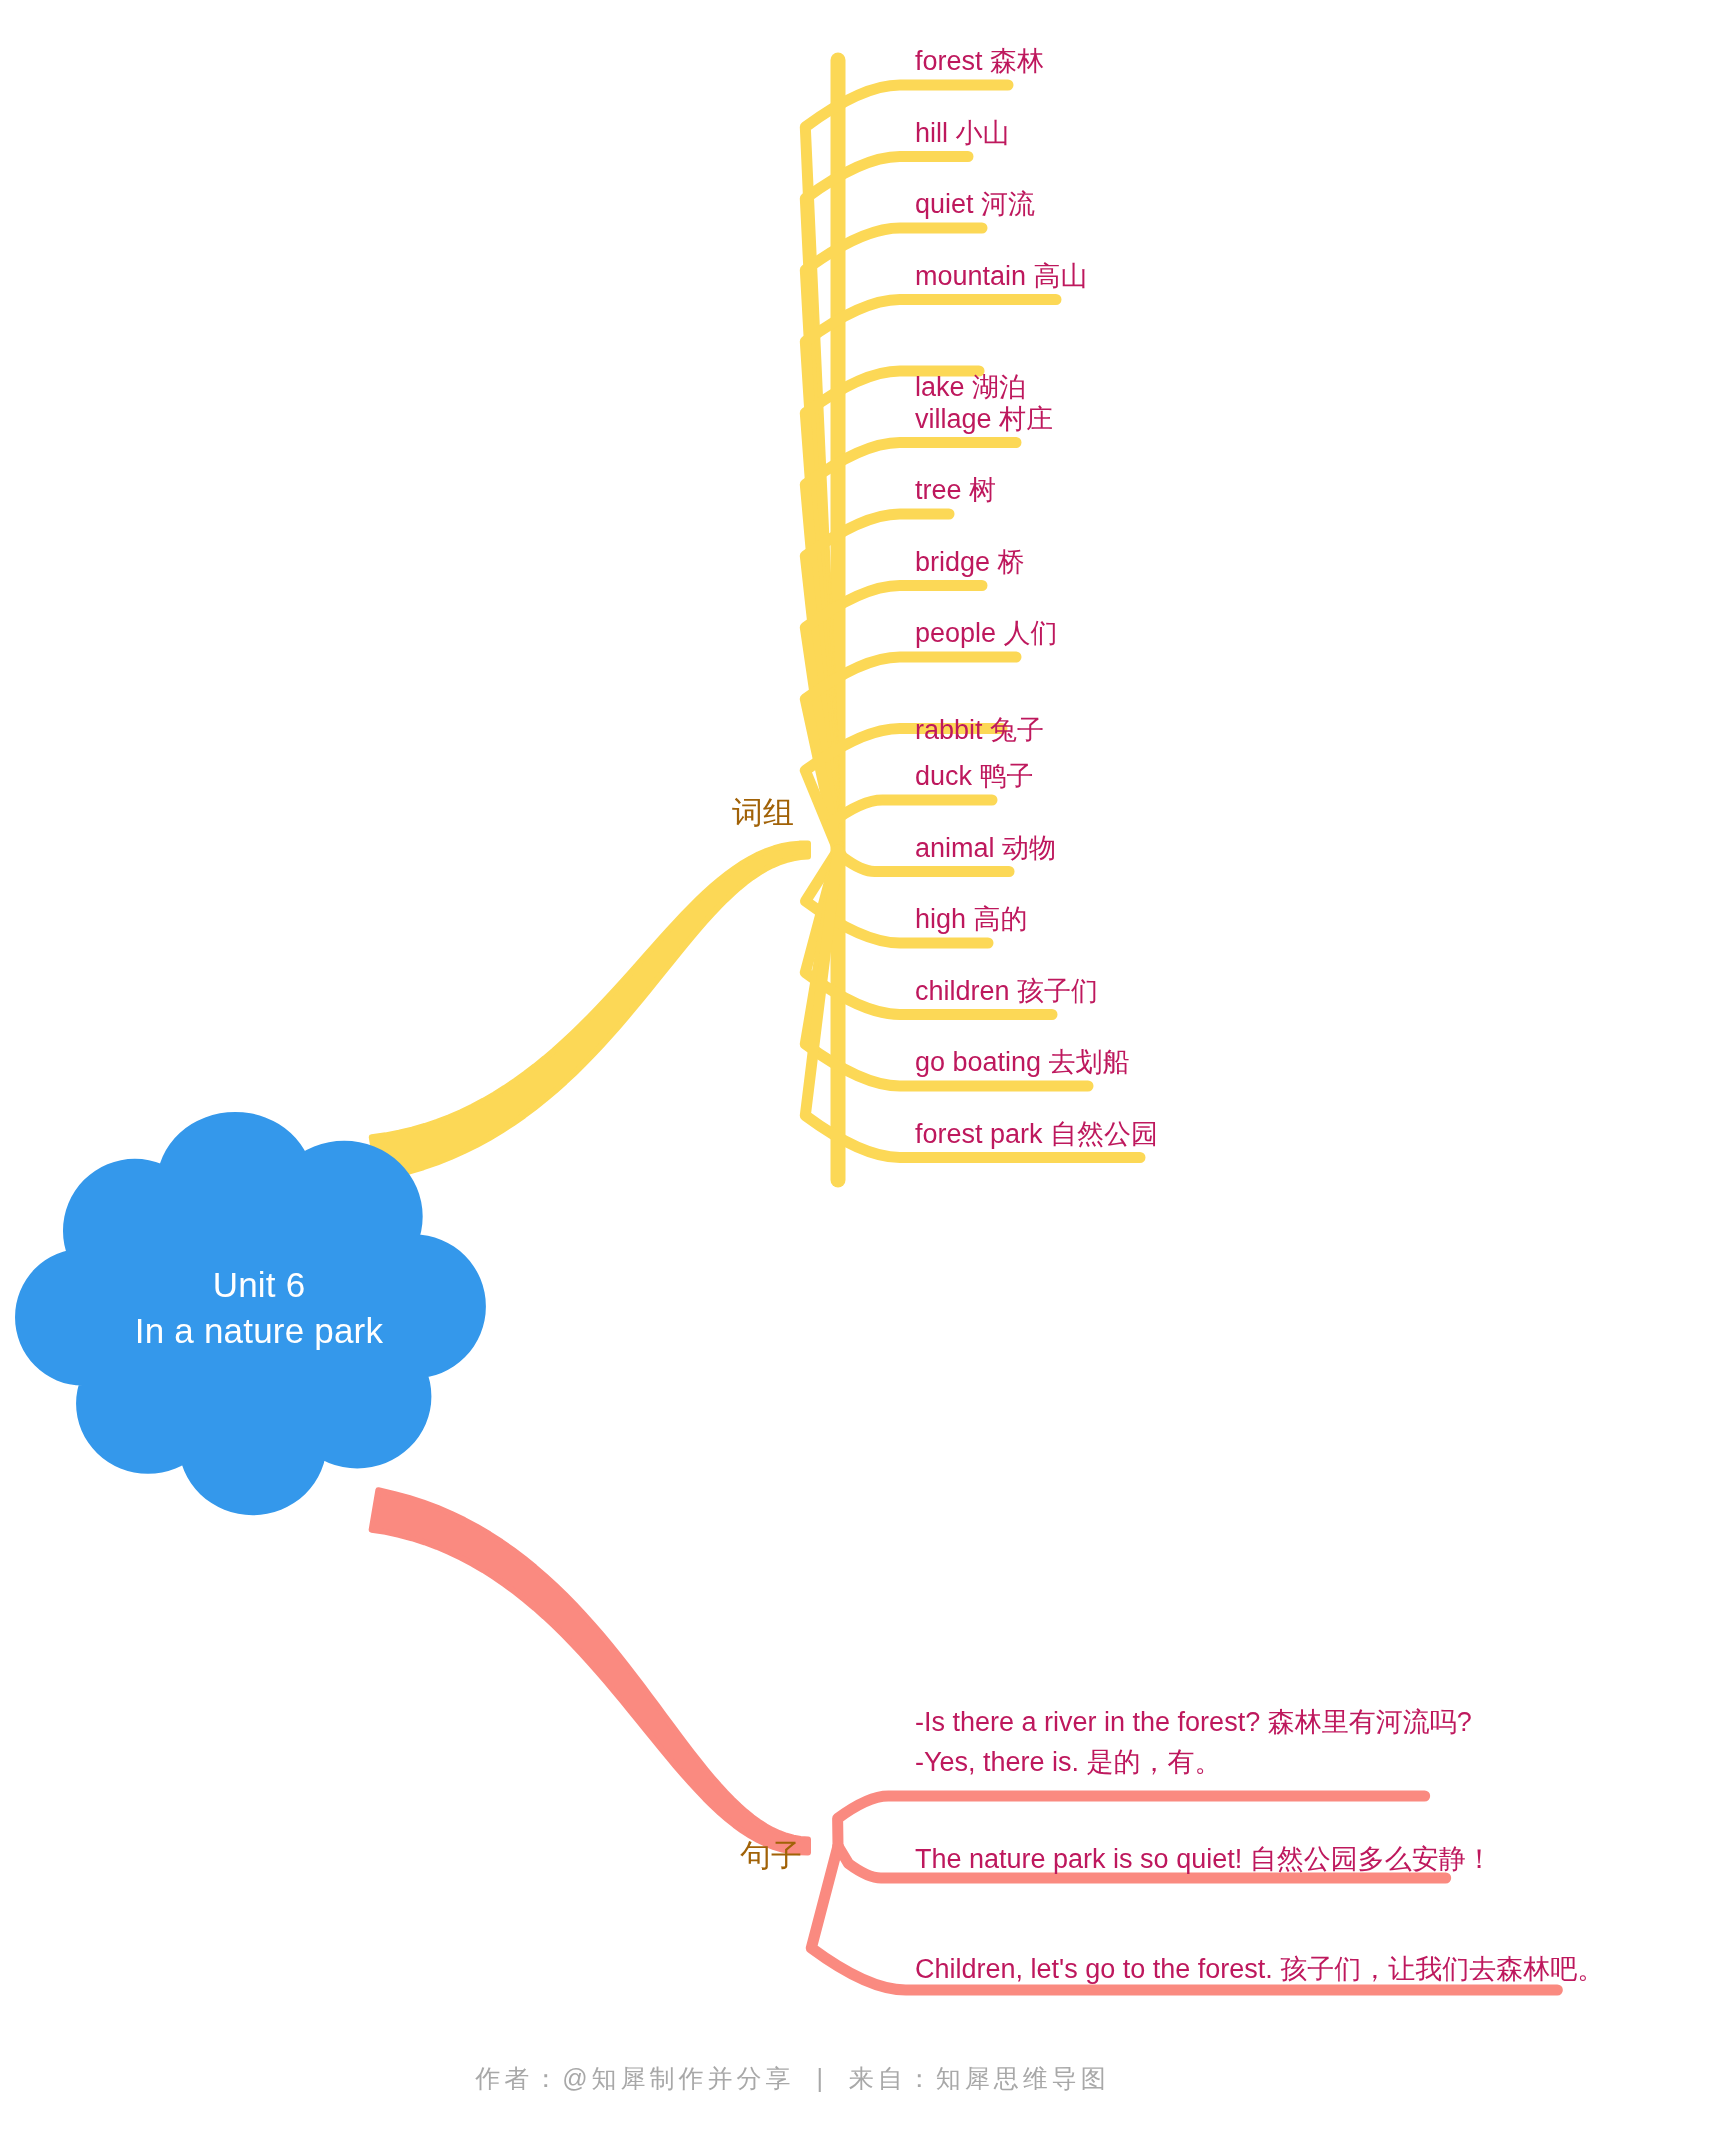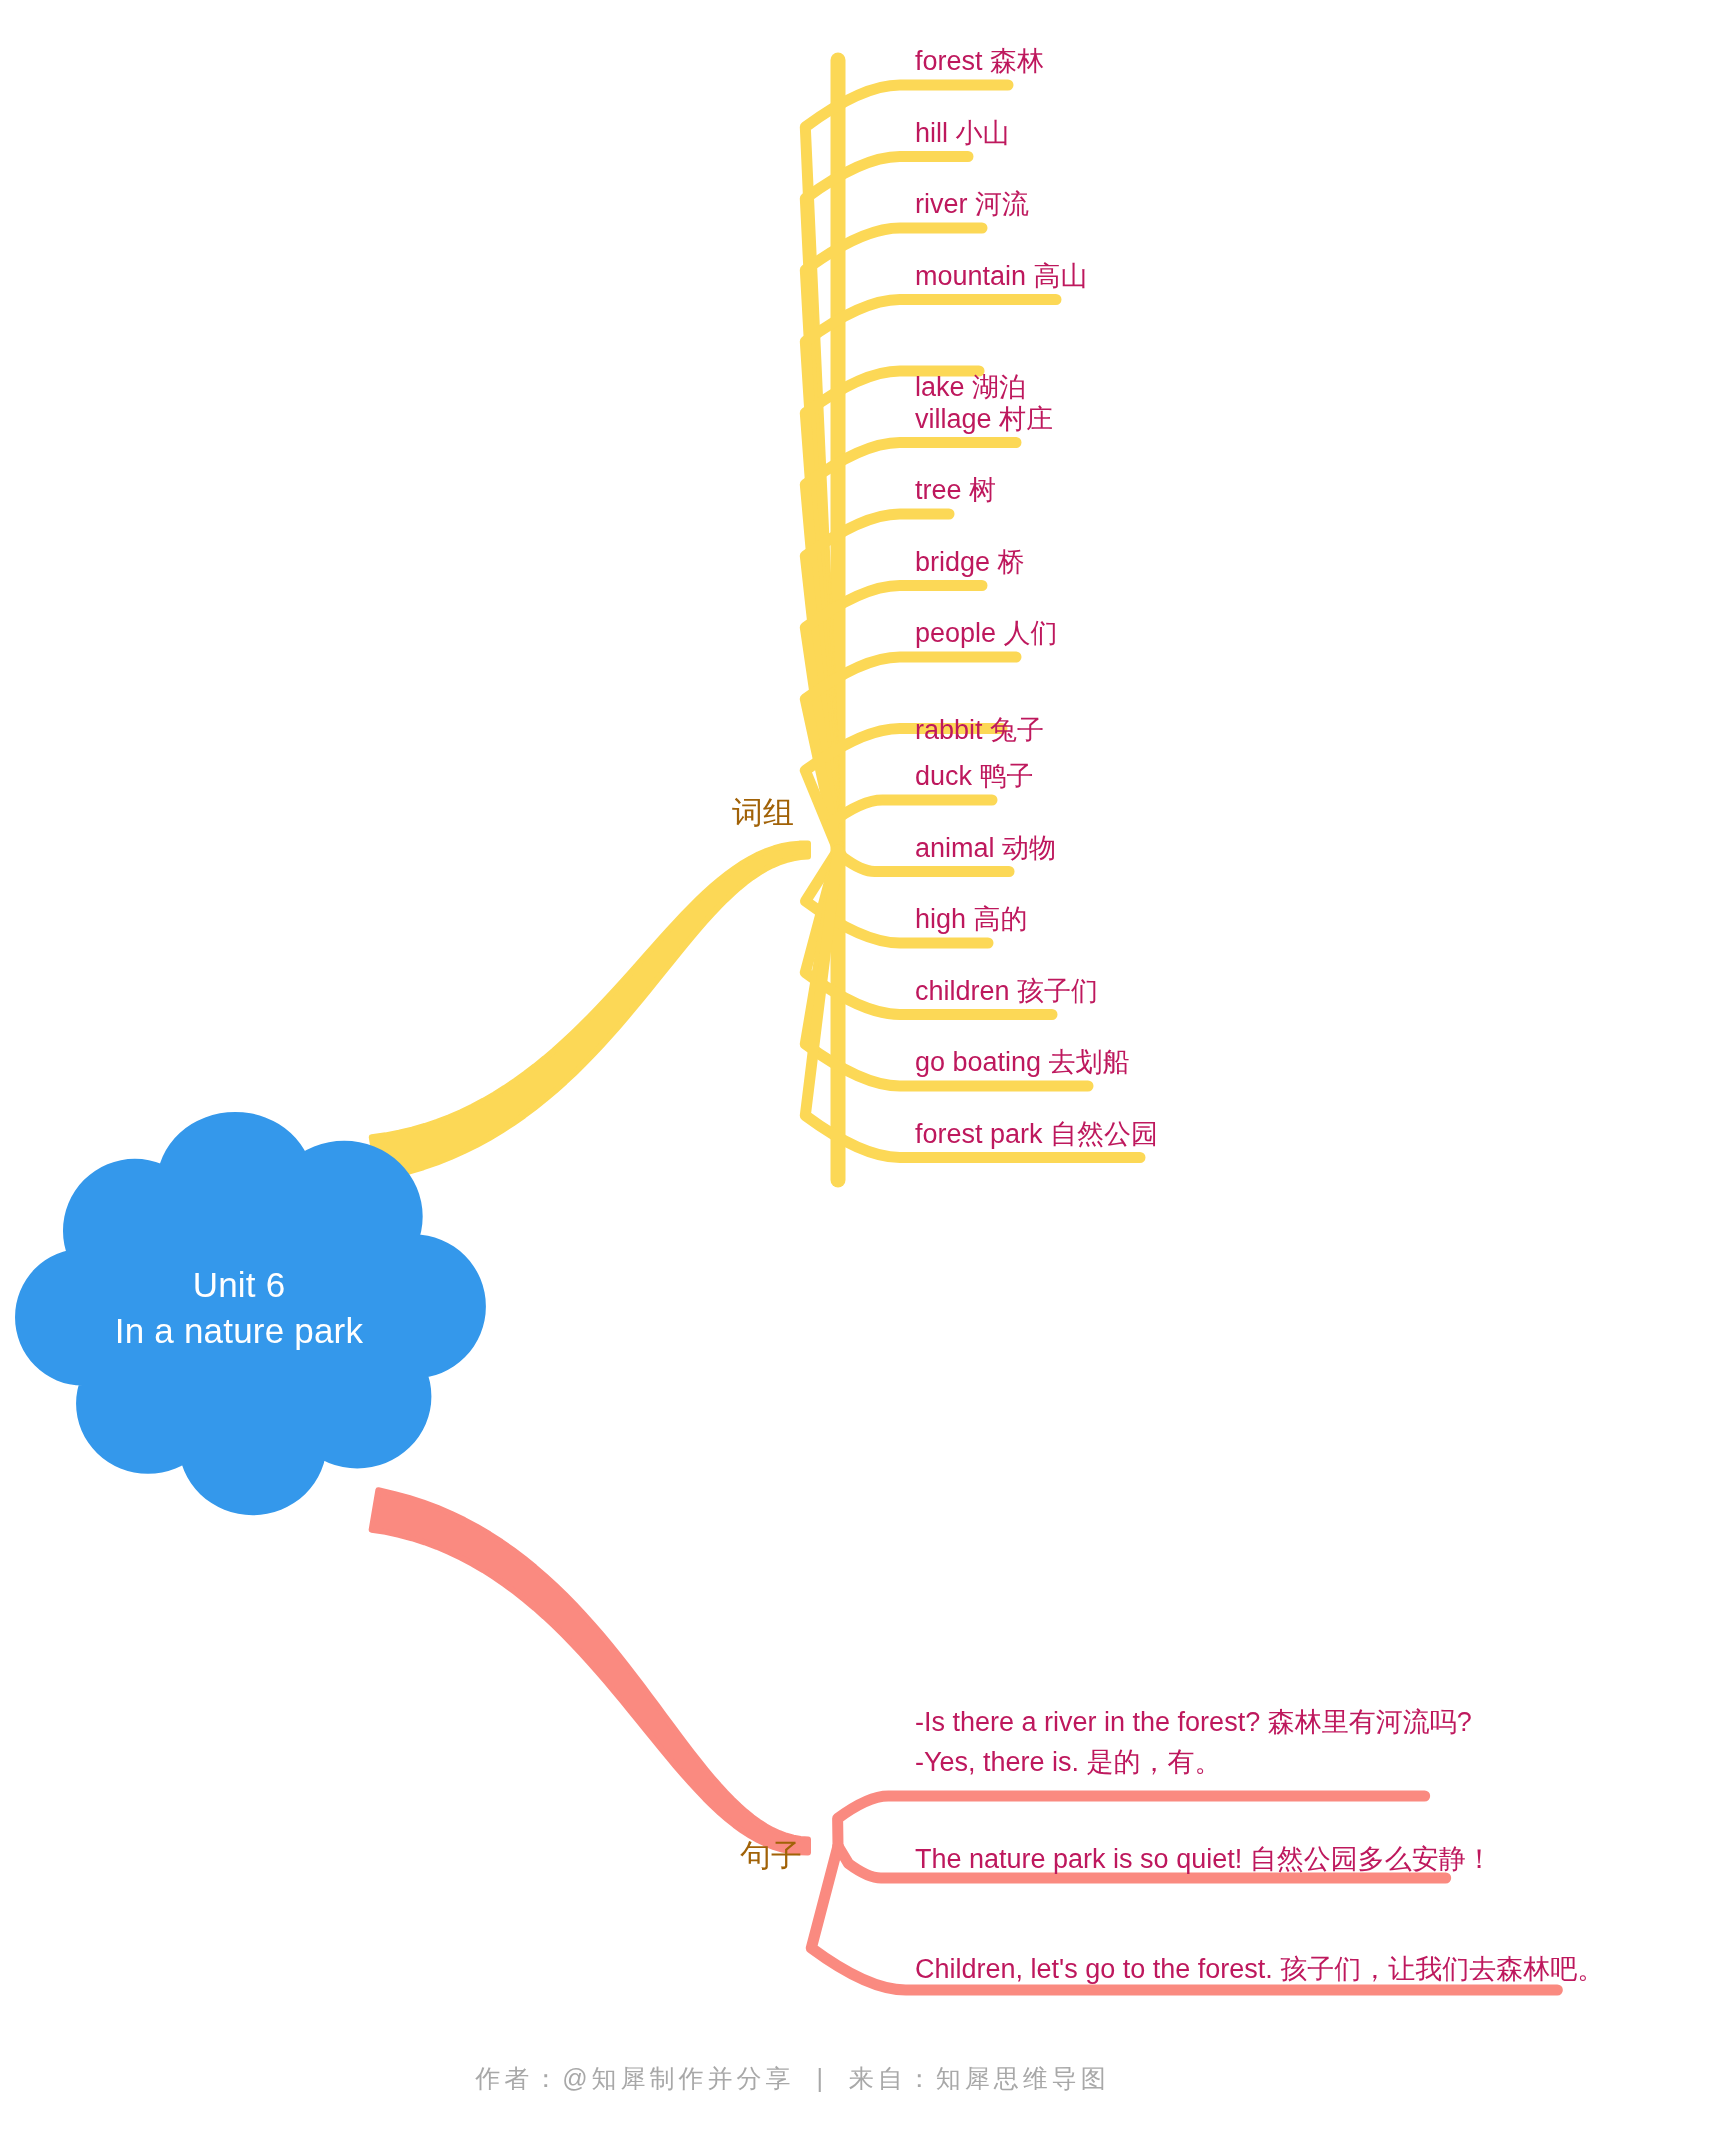--- a/index.html
+++ b/index.html
@@ -104,26 +104,26 @@
         <path d="M 838 850 L 805.3 972.5 Q 862 1014.5 899.8 1014.5 L 1052 1014.5" fill="none" stroke="#fcd856" stroke-width="11" stroke-linecap="round" stroke-linejoin="round"></path>
         <path d="M 838 850 L 805.3 1044 Q 862 1086 899.8 1086 L 1088 1086" fill="none" stroke="#fcd856" stroke-width="11" stroke-linecap="round" stroke-linejoin="round"></path>
         <path d="M 838 850 L 805.3 1115.5 Q 862 1157.5 899.8 1157.5 L 1140 1157.5" fill="none" stroke="#fcd856" stroke-width="11" stroke-linecap="round" stroke-linejoin="round"></path>
         <path d="M 838 1846 L 837.625 1818.5 Q 868 1796 888.25 1796 L 1424.671875 1796" fill="none" stroke="#fa8a80" stroke-width="11" stroke-linecap="round" stroke-linejoin="round"></path>
         <path d="M 838 1846 L 848.56 1863.6 Q 868 1878 880.96 1878 L 1445.6875 1878" fill="none" stroke="#fa8a80" stroke-width="11" stroke-linecap="round" stroke-linejoin="round"></path>
         <path d="M 838 1846 L 811.3 1948 Q 868 1990 905.8 1990 L 1557.34375 1990" fill="none" stroke="#fa8a80" stroke-width="11" stroke-linecap="round" stroke-linejoin="round"></path>
       </g>
   </svg>
 
   <div class="layer" id="text-layer">
-    <div class="root-label" id="root-label" style="left: 59px; top: 1262px; width: 360px;">Unit 6
+    <div class="root-label" id="root-label" style="left: 79px; top: 1262px; width: 360px;">Unit 6
 In a nature park</div>
   <div class="branch-label" style="left: 732px; top: 795px;">词组</div>
       <div class="leaf-label" style="left: 915px; top: 44px;">forest 森林</div>
       <div class="leaf-label" style="left: 915px; top: 115.5px;">hill 小山</div>
-      <div class="leaf-label" style="left: 915px; top: 187px;">river 河流</div>
+      <div class="leaf-label" style="left: 915px; top: 187px;">quiet 河流</div>
       <div class="leaf-label" style="left: 915px; top: 258.5px;">mountain 高山</div>
       <div class="leaf-label" style="left: 915px; top: 330px; margin-top: 40px;">lake 湖泊</div>
       <div class="leaf-label" style="left: 915px; top: 401.5px;">village 村庄</div>
       <div class="leaf-label" style="left: 915px; top: 473px;">tree 树</div>
       <div class="leaf-label" style="left: 915px; top: 544.5px;">bridge 桥</div>
       <div class="leaf-label" style="left: 915px; top: 616px;">people 人们</div>
       <div class="leaf-label" style="left: 915px; top: 713px;">rabbit 兔子</div>
       <div class="leaf-label" style="left: 915px; top: 759px;">duck 鸭子</div>
       <div class="leaf-label" style="left: 915px; top: 830.5px;">animal 动物</div>
       <div class="leaf-label" style="left: 915px; top: 902px;">high 高的</div>

